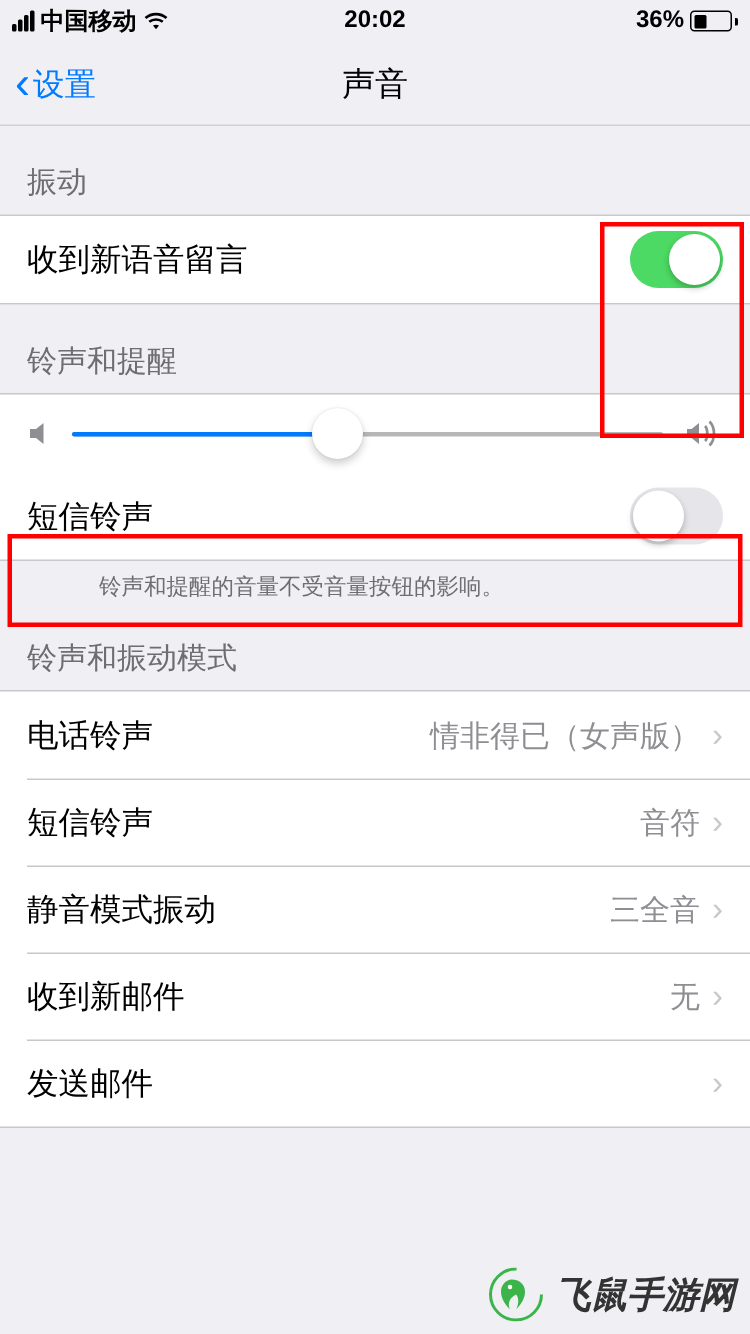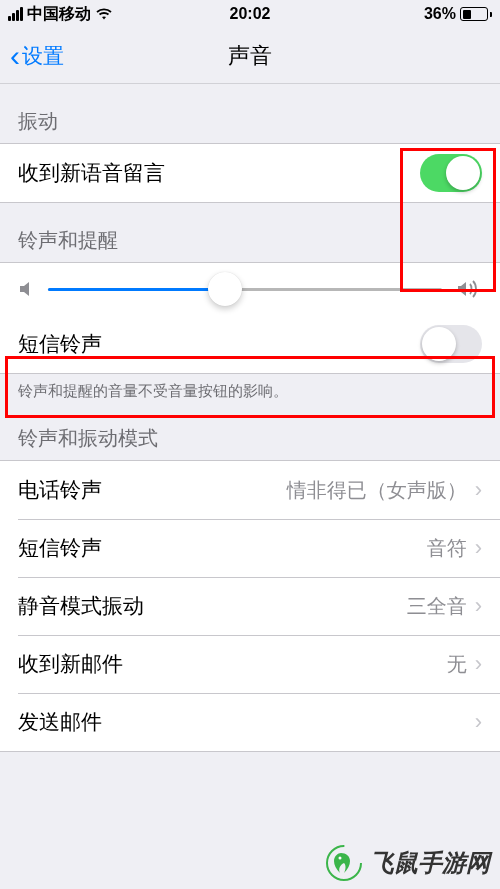--- a/index.html
+++ b/index.html
@@ -104,20 +104,21 @@
     }
     .section-header {
       padding: 24px 18px 8px;
       font-size: 20px;
       color: #6d6d72;
     }
     .section-footer {
       padding: 8px 18px 10px;
       font-size: 15px;
       color: #6d6d72;
+      margin-left: 48px;
     }
     .cell-group {
       background: #fff;
       border-top: 0.5px solid #c8c7cc;
       border-bottom: 0.5px solid #c8c7cc;
     }
     .cell {
       display: flex;
       align-items: center;
       justify-content: space-between;

